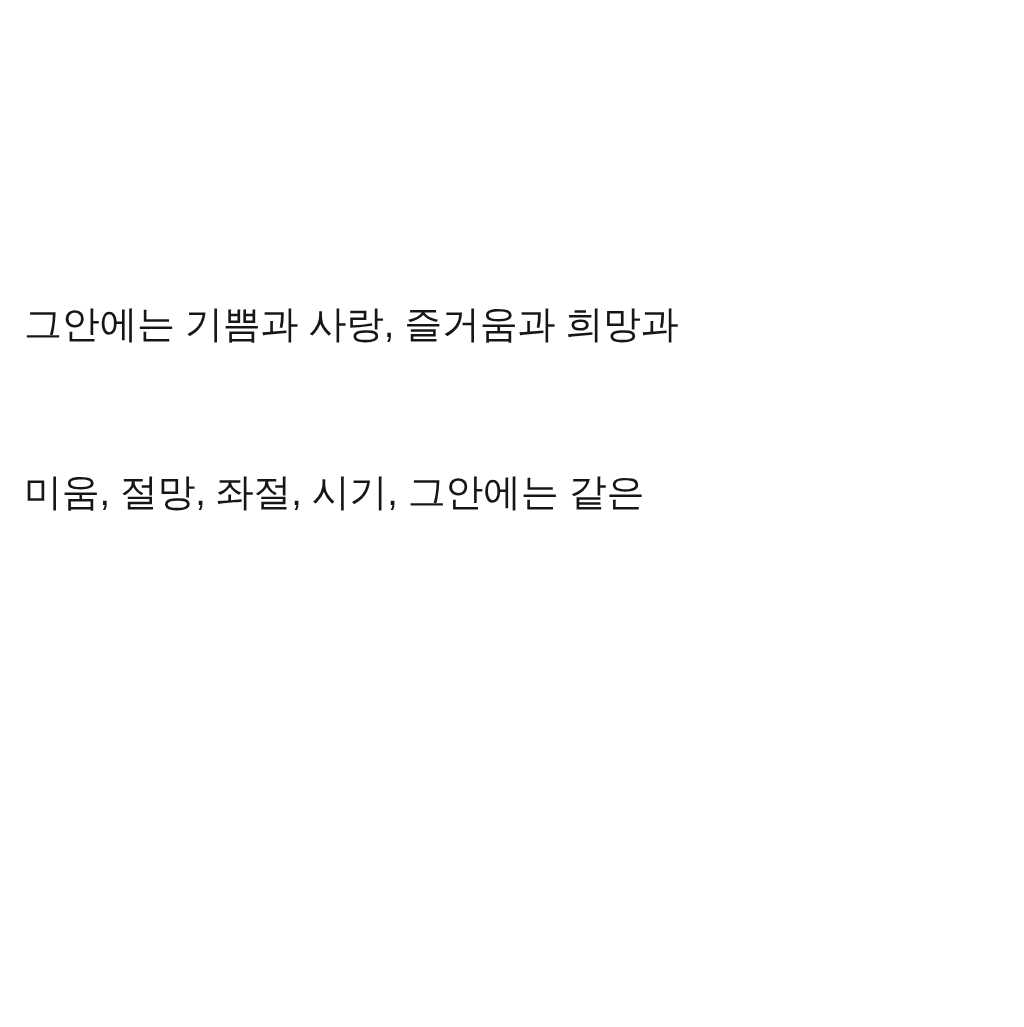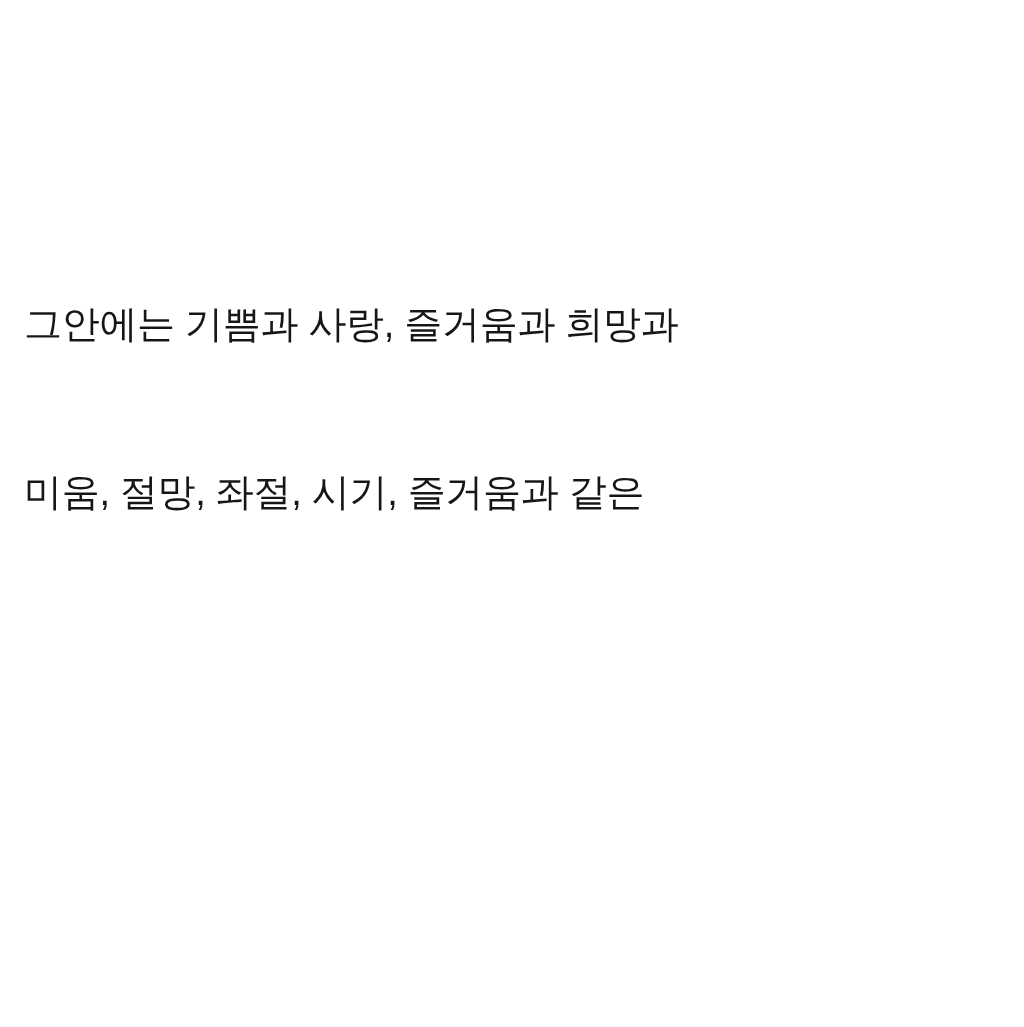--- a/index.html
+++ b/index.html
@@ -44,21 +44,21 @@
   }
 </style>
 </head>
 <body style="background: rgb(255, 255, 255);">
 
 <div class="page" style="background: rgb(255, 255, 255);">
   <div class="text-body" style="color: rgb(22, 22, 22);">
 
     <p class="stanza">
       <span class="line">그안에는 기쁨과 사랑, 즐거움과 희망과</span>
-      <span class="line">미움, 절망, 좌절, 시기, 즐거움과 같은</span>
+      <span class="line">미움, 절망, 좌절, 시기, 그안에는 같은</span>
     </p>
 
     
 
     
 
     
 
   </div>
 </div>

